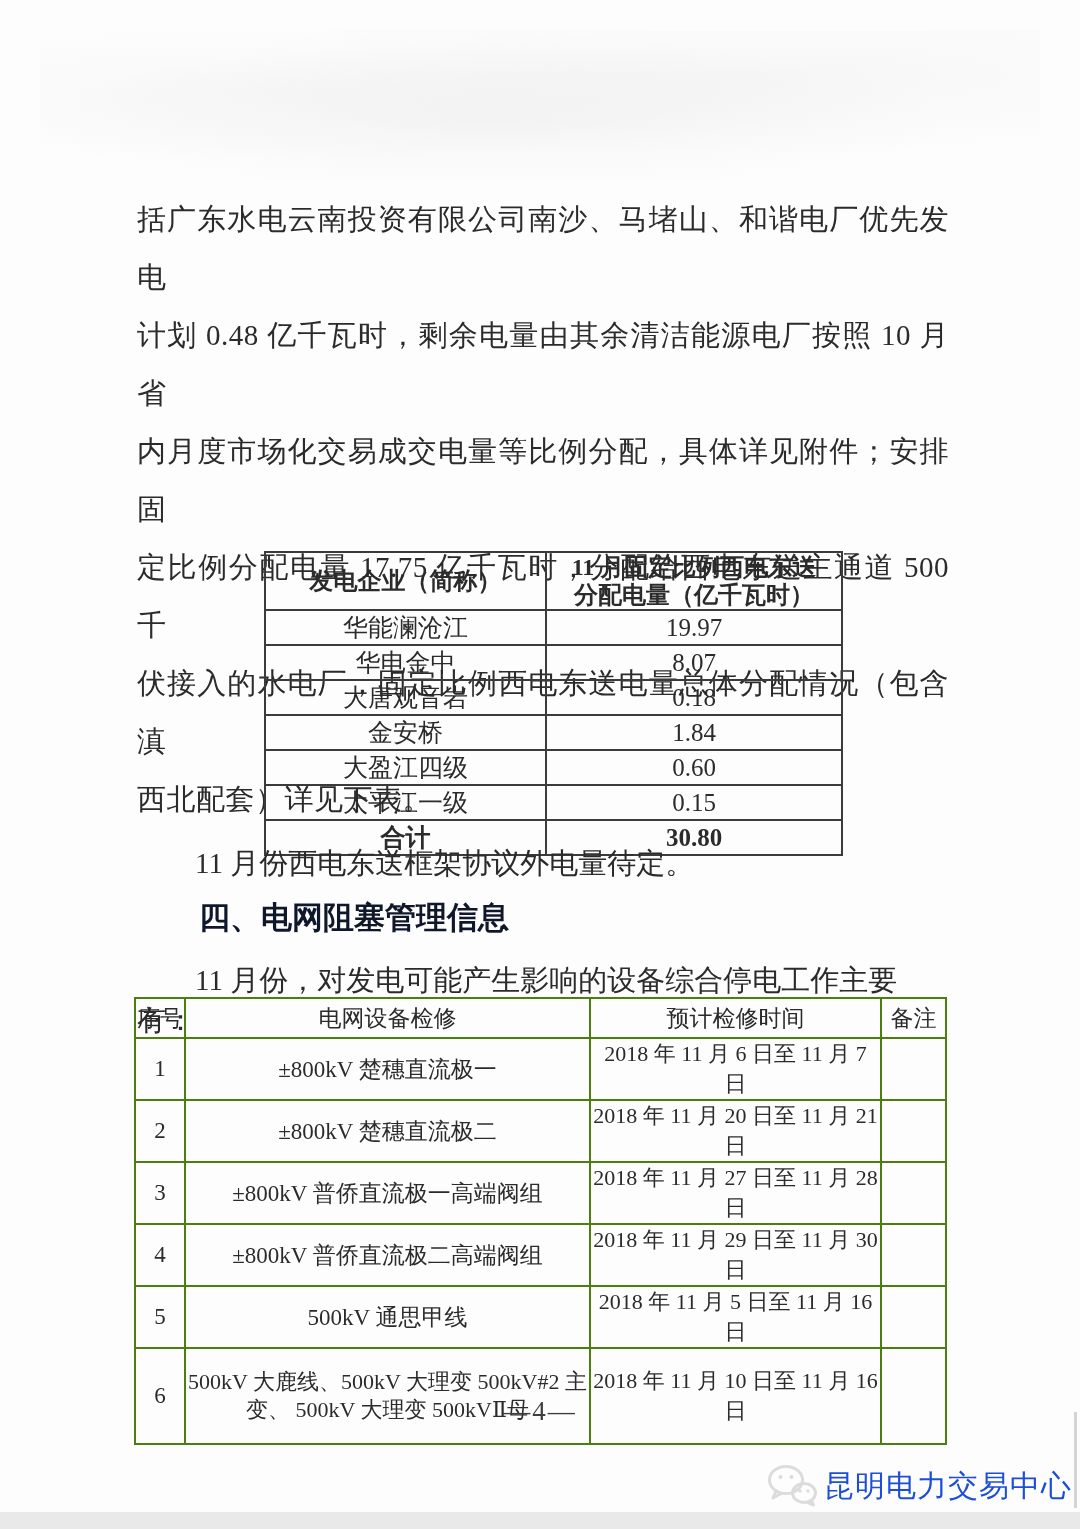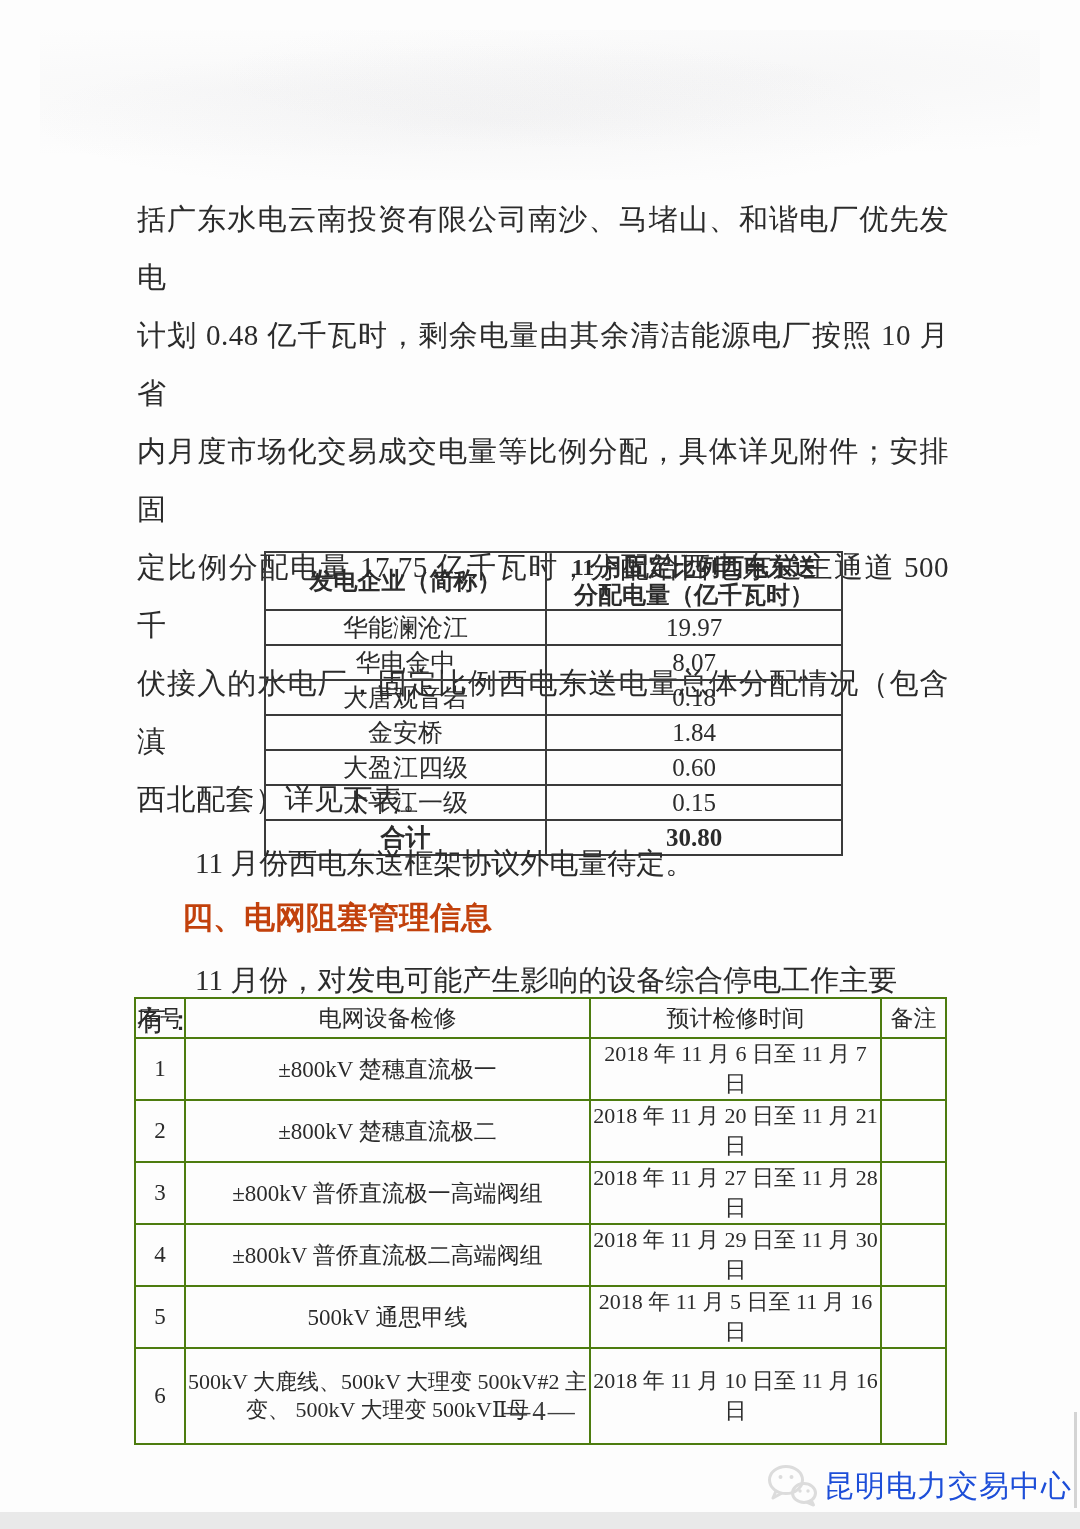--- a/index.html
+++ b/index.html
@@ -31,23 +31,23 @@
   
   table { border-collapse:collapse; table-layout:fixed; }
   .t1 { position:absolute; left:264px; top:551px; width:577px; font-size:25px; }
   .t1 td { border:2px solid #3b3b3b; text-align:center; vertical-align:middle; padding:0; }
   .t1 .head td { height:56px; font-weight:bold; font-size:24px; line-height:28px; }
   .t1 .row td { height:29px; }
   .t1 .total td { height:31px; font-weight:bold; }
 
   .para-line { position:absolute; left:137px; width:812px; font-size:29px; line-height:40px; }
   .indent { text-indent:2em; }
-  .heading { position:absolute; left:120px; width:812px; text-indent:2em;
+  .heading { position:absolute; left:137px; width:812px; text-indent:2em;
              font-family:"Liberation Sans","DejaVu Sans",sans-serif;
-             font-weight:bold; font-size:31px; color:#c2410c; }
+             font-weight:bold; font-size:31px; color:#0f172a; }
 
   
   .t2 { position:absolute; left:134px; top:997px; width:811px; font-size:23px; }
   .t2 td, .t2 th { border:2px solid #4d7c0f; text-align:center; vertical-align:middle;
                    padding:0; font-weight:normal; }
   .t2 .head th { height:40px; }
   .t2 .row td { height:44px; }
   .t2 .row.tall td { height:62px; }
   .t2 td.time { font-size:22px; }
   .t2 td.device2 { font-size:22px; line-height:28px; padding:19px 2px; }

